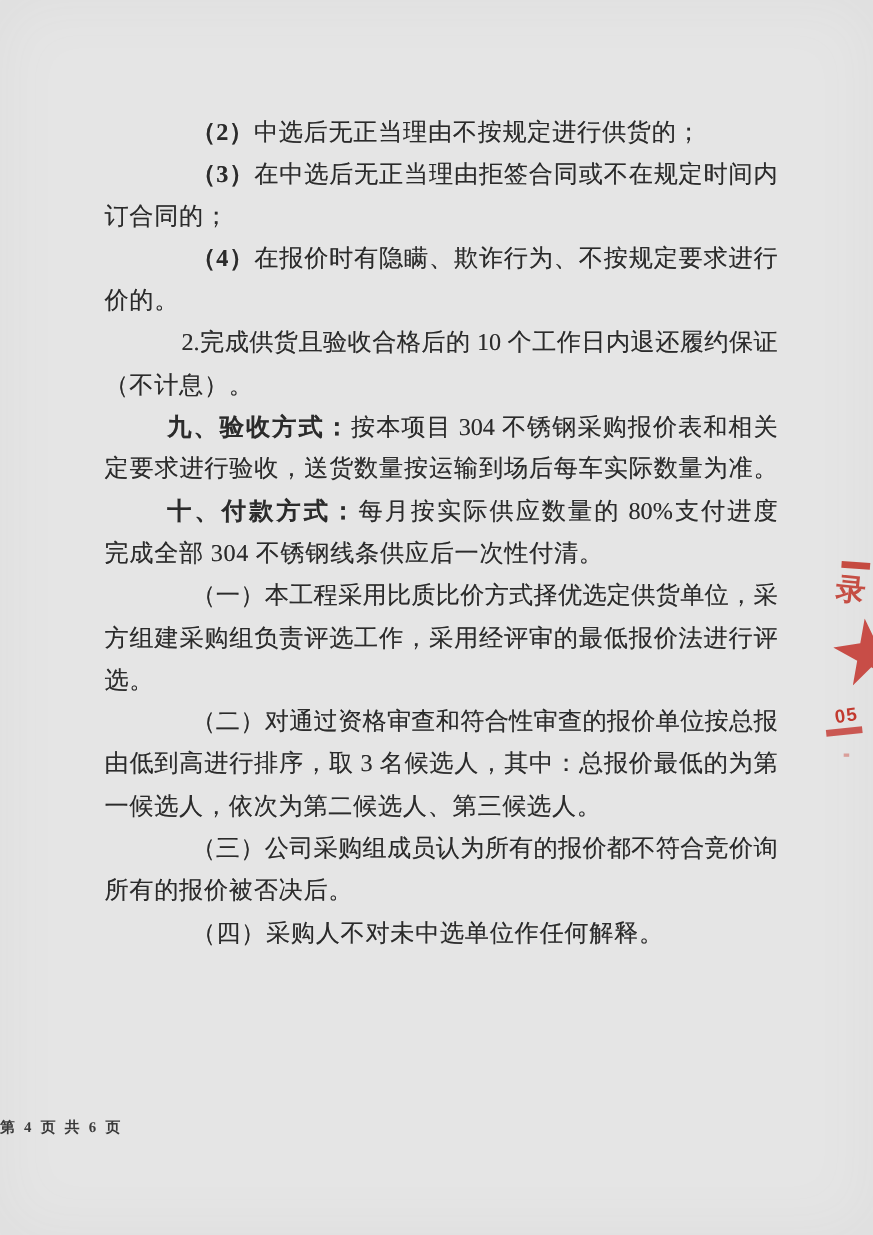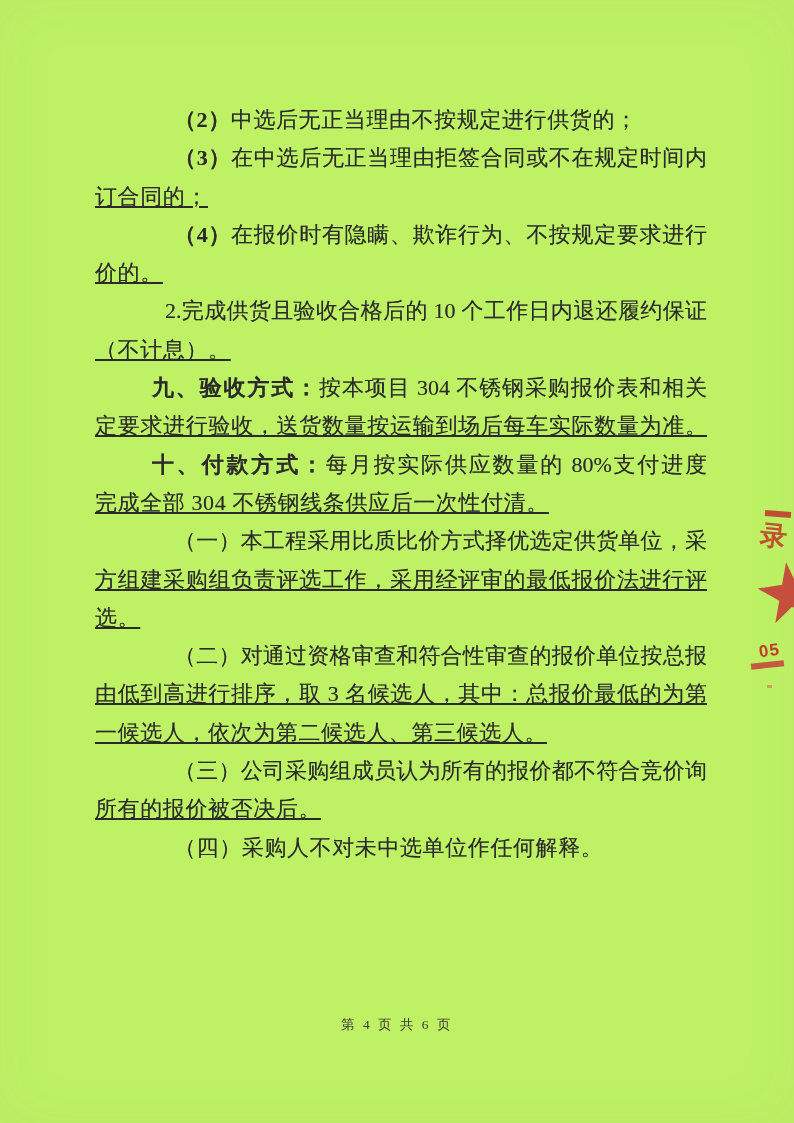--- a/index.html
+++ b/index.html
@@ -7,21 +7,21 @@
     padding: 0;
     width: 794px;
     height: 1123px;
     overflow: hidden;
     background: #ffffff;
   }
   .page {
     position: relative;
     width: 794px;
     height: 1123px;
-    background: #bef264;
+    background: #e5e5e5;
     box-shadow: inset 0 0 60px rgba(120,120,120,0.06);
     font-family: "Liberation Serif", "DejaVu Serif", serif;
     color: #2b2b2b;
   }
   .doc-body {
     position: absolute;
     left: 95px;
     top: 101px;
     width: 612px;
   }
@@ -38,45 +38,45 @@
     white-space: normal;
     letter-spacing: 0;
     text-align: justify;
     text-align-last: justify;
     overflow: hidden;
     height: 38.3px;
   }
   .indent-a { text-indent: 57px; }
   .indent-b { text-indent: 79px; }
   .indent-c { text-indent: 70px; }
-  .indent-none { text-indent: 0; text-decoration: underline; }
+  .indent-none { text-indent: 0; }
   .seg-normal {
     font-family: "Liberation Serif", "DejaVu Serif", serif;
     font-weight: normal;
   }
   .seg-bold {
     font-family: "Liberation Serif", "DejaVu Serif", serif;
     font-weight: bold;
   }
   .seg-sans-bold {
     font-family: Liberation Serif, serif;
     font-weight: bold;
     letter-spacing: 1px;
     margin-top: 22px;
   }
   .footer {
     position: absolute;
     left: 0;
     top: 1016px;
     width: 794px;
-    text-align: center;
     font-family: "Liberation Serif", "DejaVu Serif", serif;
     font-size: 13.5px;
     letter-spacing: 2.5px;
     color: #3a3a3a;
+    font-weight: bold;
   }
   
   .stamp {
     position: absolute;
     right: 0;
     top: 503px;
     width: 49px;
     height: 195px;
     overflow: hidden;
     pointer-events: none;

